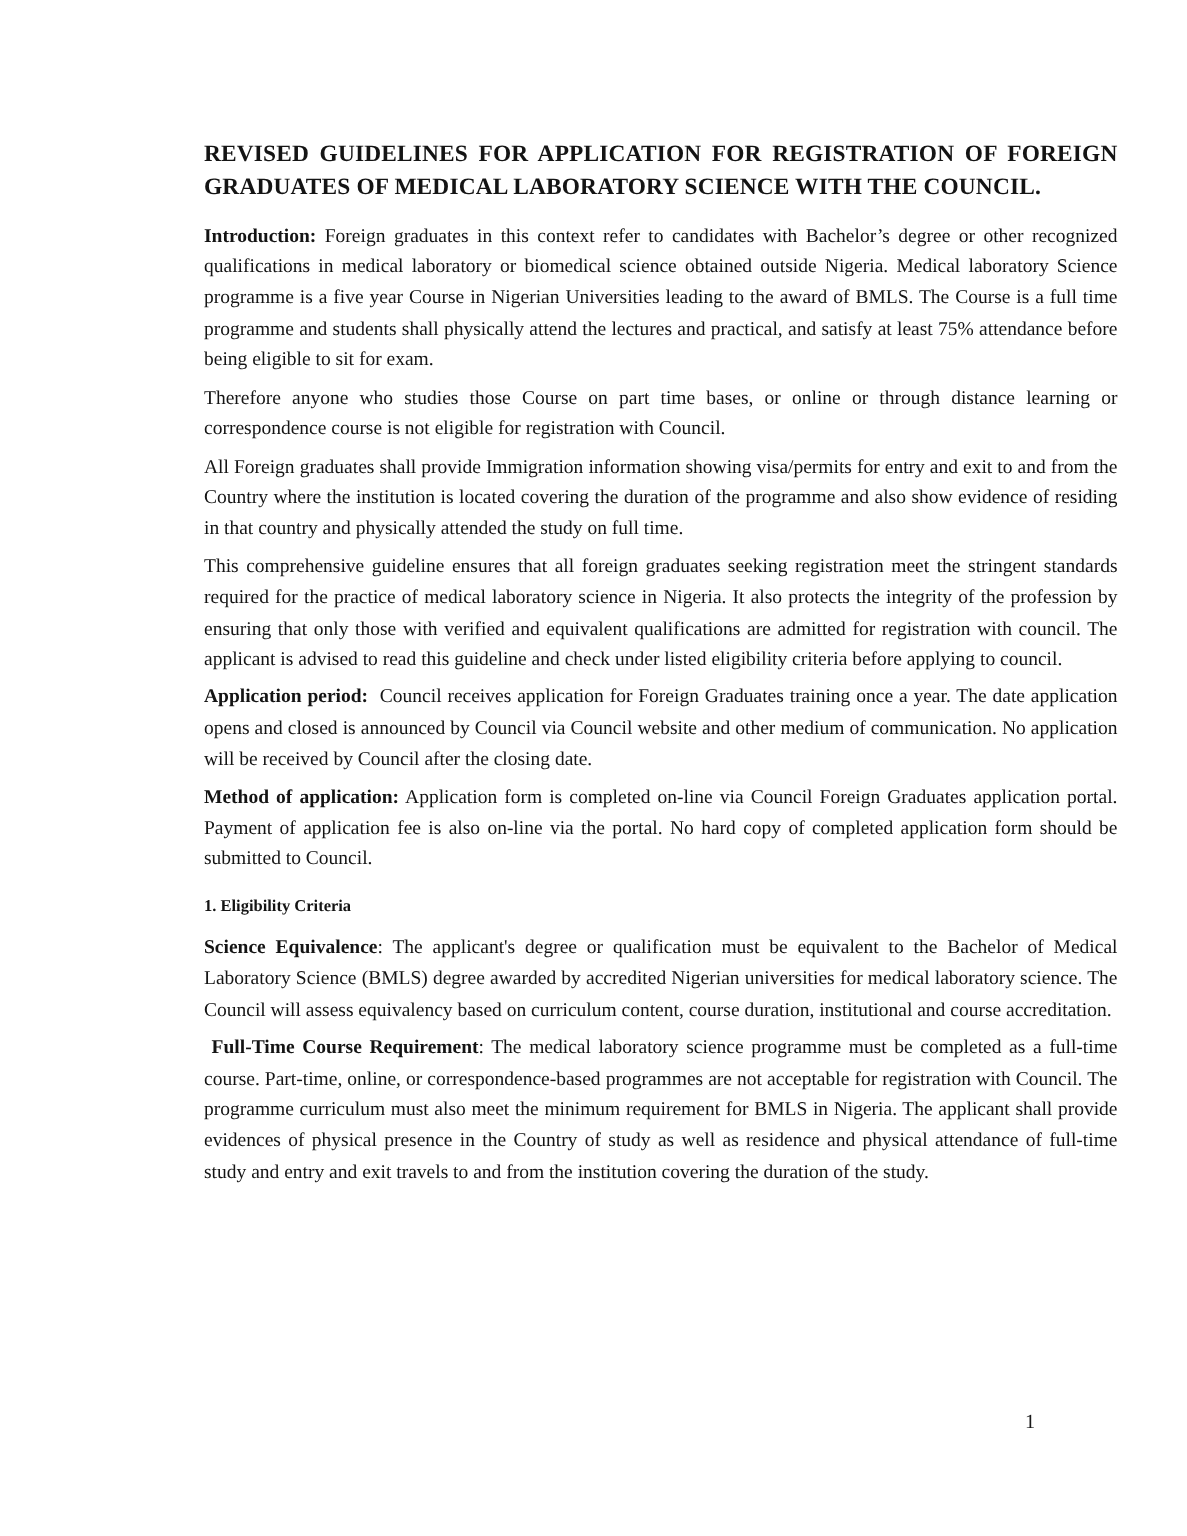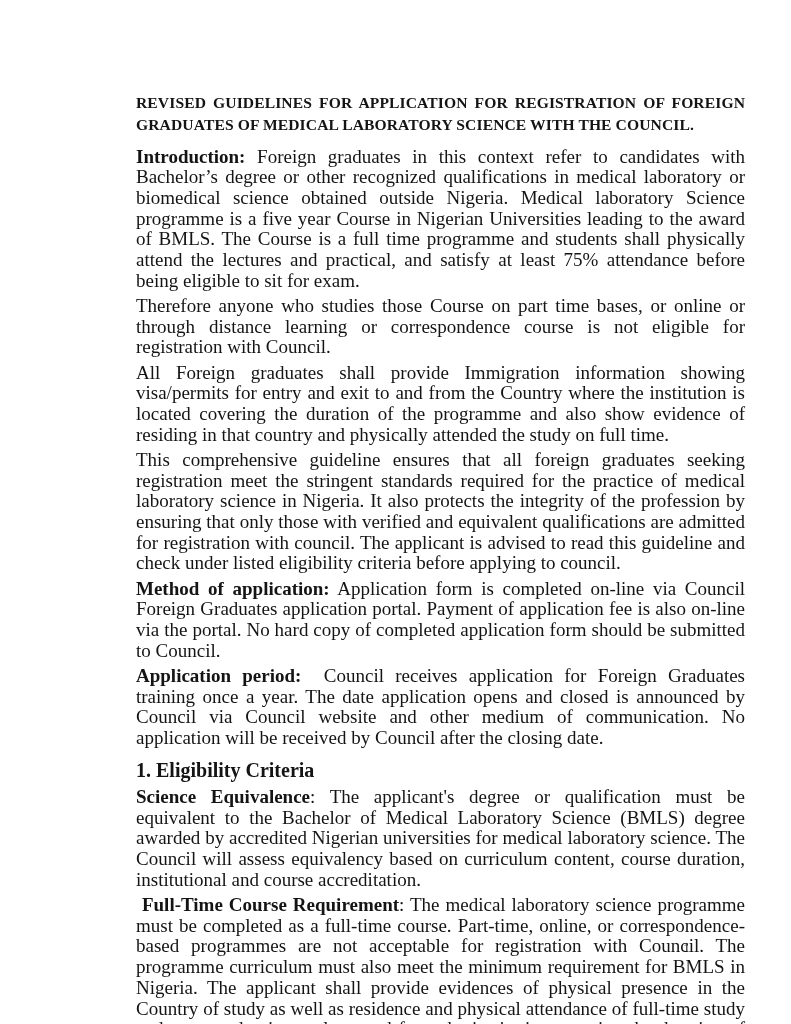--- a/index.html
+++ b/index.html
@@ -23,28 +23,28 @@
   }
   .doc-title {
     font-size: 15.6px;
     line-height: 21.8px;
     font-weight: bold;
     text-align: justify;
     margin: 0 0 11px 0;
     letter-spacing: 0.1px;
   }
   .para {
-    font-size: 19px;
+    font-size: 13px;
     line-height: 20.7px;
     text-align: justify;
     margin: 0 0 4.5px 0;
   }
   .para b { font-weight: bold; }
   .section-heading {
-    font-size: 20px;
+    font-size: 11px;
     line-height: 20.7px;
     font-weight: bold;
     margin: 11px 0 6.5px 0;
   }
   .page-number {
     position: absolute;
     top: 940px;
     left: 92px;
     width: 598px;
     text-align: right;
@@ -61,23 +61,23 @@
     <h1 class="doc-title">REVISED GUIDELINES FOR APPLICATION FOR REGISTRATION OF FOREIGN GRADUATES OF MEDICAL LABORATORY SCIENCE WITH THE COUNCIL.</h1>
 
     <p class="para"><b>Introduction:</b><span> Foreign graduates in this context refer to candidates with Bachelor’s degree or other recognized qualifications in medical laboratory or biomedical science obtained outside Nigeria. Medical laboratory Science programme is a five year Course in Nigerian Universities leading to the award of BMLS. The Course is a full time programme and students shall physically attend the lectures and practical, and satisfy at least 75% attendance before being eligible to sit for exam.</span></p>
 
     <p class="para"><span>Therefore anyone who studies those Course on part time bases, or online or through distance learning or correspondence course is not eligible for registration with Council.</span></p>
 
     <p class="para"><span>All Foreign graduates shall provide Immigration information showing visa/permits for entry and exit to and from the Country where the institution is located covering the duration of the programme and also show evidence of residing in that country and physically attended the study on full time.</span></p>
 
     <p class="para"><span>This comprehensive guideline ensures that all foreign graduates seeking registration meet the stringent standards required for the practice of medical laboratory science in Nigeria. It also protects the integrity of the profession by ensuring that only those with verified and equivalent qualifications are admitted for registration with council. The applicant is advised to read this guideline and check under listed eligibility criteria before applying to council.</span></p>
 
+    <p class="para"><b>Application period:</b><span>&nbsp; Council receives application for Foreign Graduates training once a year. The date application opens and closed is announced by Council via Council website and other medium of communication. No application will be received by Council after the closing date.</span></p>
+
     <p class="para"><b>Method of application:</b><span> Application form is completed on-line via Council Foreign Graduates application portal. Payment of application fee is also on-line via the portal. No hard copy of completed application form should be submitted to Council.</span></p>
-
-    <p class="para"><b>Application period:</b><span>&nbsp; Council receives application for Foreign Graduates training once a year. The date application opens and closed is announced by Council via Council website and other medium of communication. No application will be received by Council after the closing date.</span></p>
 
     <h2 class="section-heading">1. Eligibility Criteria</h2>
 
     <p class="para"><b>Science Equivalence</b><span>: The applicant's degree or qualification must be equivalent to the Bachelor of Medical Laboratory Science (BMLS) degree awarded by accredited Nigerian universities for medical laboratory science. The Council will assess equivalency based on curriculum content, course duration, institutional and course accreditation.</span></p>
 
     <p class="para"><b>&nbsp;Full-Time Course Requirement</b><span>: The medical laboratory science programme must be completed as a full-time course. Part-time, online, or correspondence-based programmes are not acceptable for registration with Council. The programme curriculum must also meet the minimum requirement for BMLS in Nigeria. The applicant shall provide evidences of physical presence in the Country of study as well as residence and physical attendance of full-time study and entry and exit travels to and from the institution covering the duration of the study.</span></p>
 
   </div>
 
   <div class="page-number">1</div>

